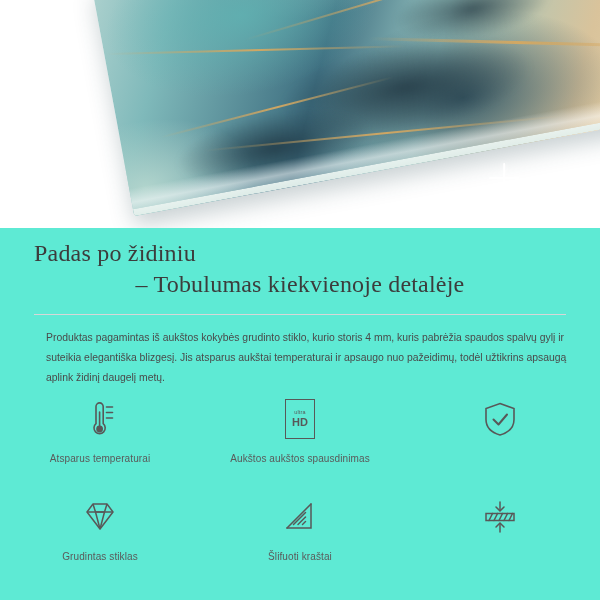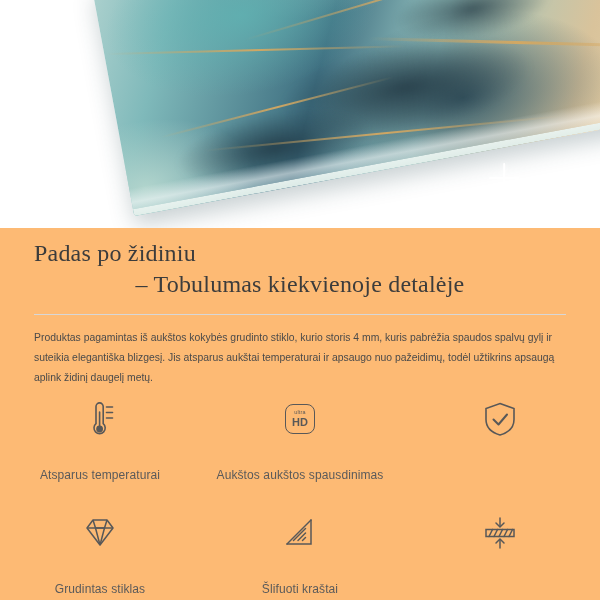--- a/index.html
+++ b/index.html
@@ -9,21 +9,21 @@
     height: 600px;
     background: #ffffff;
     font-family: "Liberation Sans", sans-serif;
     overflow: hidden;
   }
 
   .page {
     position: relative;
     width: 600px;
     height: 600px;
-    background: #fdba74;
+    background: #5eead4;
   }
 
   
   .hero {
     position: absolute;
     left: 0;
     top: 0;
     width: 600px;
     height: 228px;
     overflow: hidden;
@@ -144,21 +144,21 @@
   .rule {
     margin: 14px 0 13px 0;
     height: 1px;
     width: 532px;
     background: #d7d7d7;
   }
   .body-text {
     font-size: 10.4px;
     line-height: 20px;
     color: #4a4a4a;
-    margin: 0;
+    margin: 12px;
     width: 534px;
     text-align: left;
   }
 
   
   .features {
     position: absolute;
     left: 0;
     top: 393px;
     width: 600px;
@@ -172,33 +172,33 @@
     text-align: center;
     padding: 0 6px;
   }
   .icon-box {
     height: 52px;
     display: flex;
     align-items: center;
     justify-content: center;
   }
   .feature-label {
-    font-size: 12px;
+    font-size: 10px;
     color: #5a5a5a;
     line-height: 12px;
-    margin-top: 24px;
+    margin-top: 8px;
     letter-spacing: 0.1px;
   }
   .row2 { margin-top: 26px; }
 
   .ultrahd {
     width: 30px;
-    height: 30px;
+    height: 40px;
     border: 1.6px solid #585858;
-    border-radius: 8px;
+    border-radius: 0;
     display: flex;
     flex-direction: column;
     align-items: center;
     justify-content: center;
     line-height: 1;
   }
   .ultrahd .u1 { font-size: 5.4px; letter-spacing: 0.2px; color: #585858; }
   .ultrahd .u2 { font-size: 11px; font-weight: bold; color: #585858; margin-top: 1px; }
 
   svg { display: block; }

